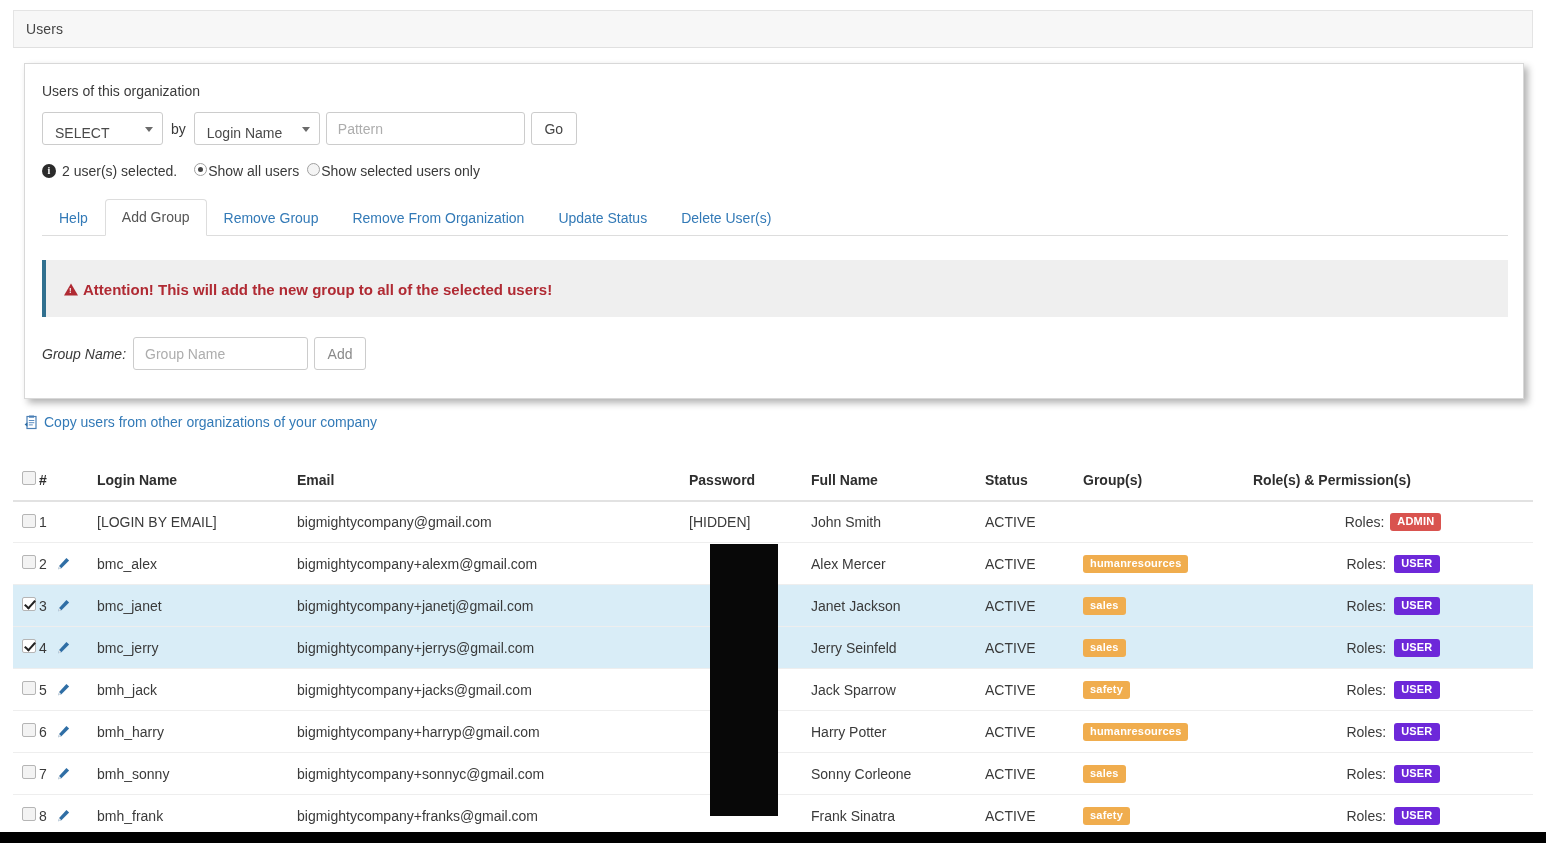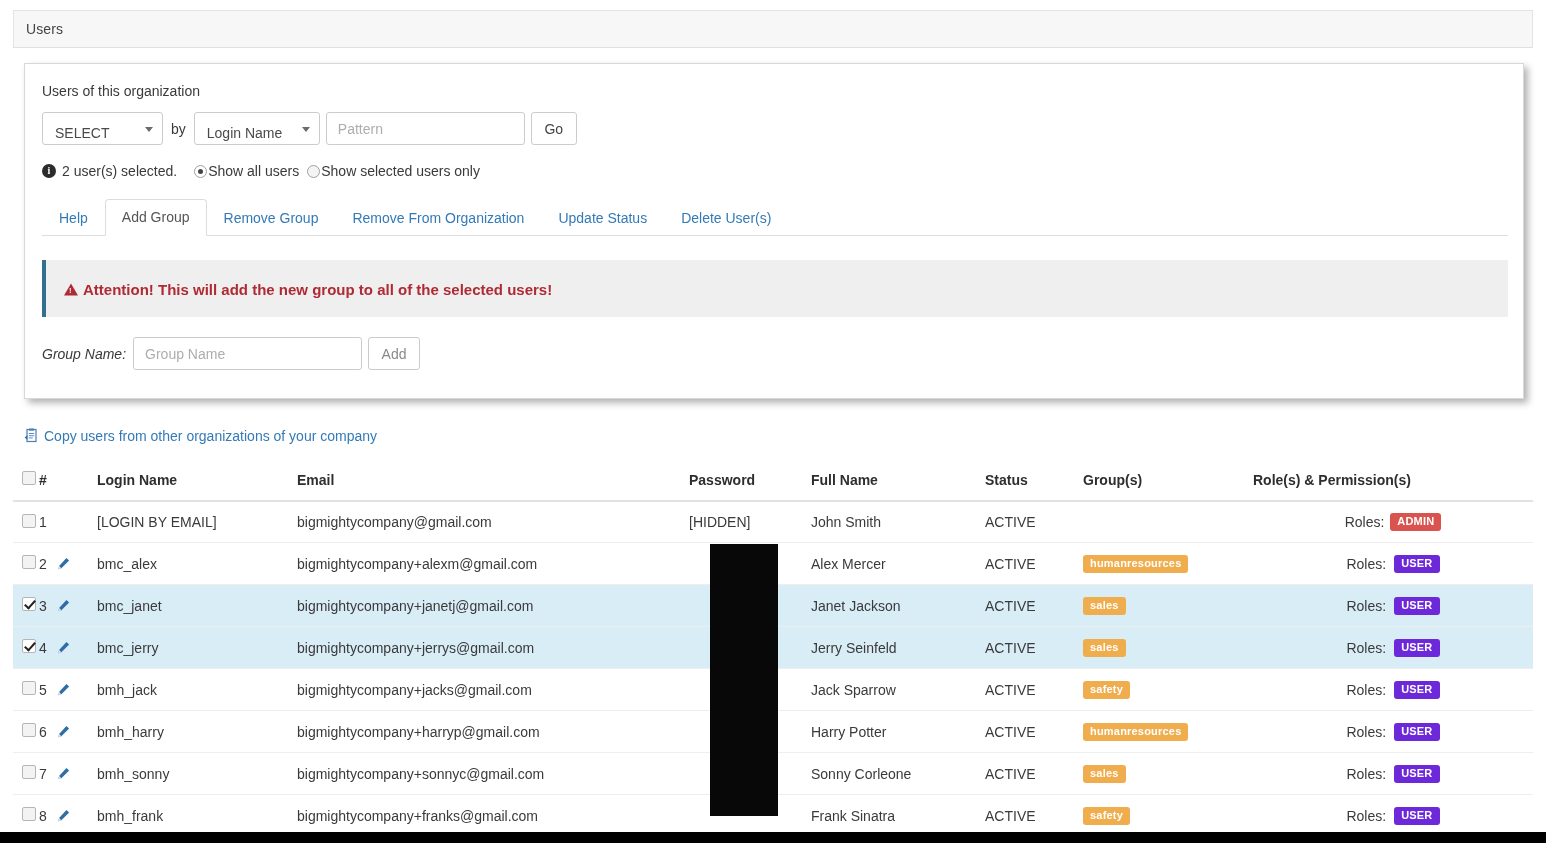--- a/index.html
+++ b/index.html
@@ -88,21 +88,21 @@
     display: flex; align-items: center; font-size: 14px; color: #3a3a3a;
   }
   .info-icon {
     display: inline-flex; align-items: center; justify-content: center;
     width: 14px; height: 14px; border-radius: 50%;
     background: #2b2b2b; color: #fff;
     font-size: 10px; font-weight: bold; line-height: 1;
     font-family: "Liberation Serif", serif;
     margin-right: 6px;
   }
-  .radio-group { margin-left: 17px; display: flex; align-items: center; }
+  .radio-group { margin-left: 17px; display: flex; align-items: flex-start; }
   .radio-dot {
     width: 13px; height: 13px; border-radius: 50%;
     border: 1px solid #a0a0a0; background: #f4f4f4;
     display: inline-block; position: relative;
     margin-right: 1px;
   }
   .radio-dot.checked { background: #ffffff; }
   .radio-dot.checked::after {
     content: ""; position: absolute; left: 3px; top: 3px;
     width: 5px; height: 5px; border-radius: 50%; background: #444;
@@ -160,39 +160,39 @@
     font-family: "Liberation Sans", sans-serif; line-height: 9px;
   }
 
   
   .gname-row {
     position: absolute; left: 17px; top: 273px;
     display: flex; align-items: center;
   }
   .gname-label { font-size: 14px; color: #3a3a3a; margin-right: 7px; font-style: italic; }
   .gname-input {
-    width: 229px; height: 33px;
+    width: 175px; height: 33px;
     border: 1px solid #cccccc; border-radius: 3px;
     background: #fff; font-size: 14px; color: #333;
     padding: 0 11px;
     font-family: "Liberation Sans", sans-serif;
   }
   .gname-input::placeholder { color: #adadad; }
   .add-btn {
     width: 52px; height: 33px; margin-left: 6px;
     border: 1px solid #cccccc; border-radius: 3px;
     background: #ffffff; color: #8a8a8a; font-size: 14px;
     font-family: "Liberation Sans", sans-serif;
     cursor: pointer;
   }
 
   
   .copy-link-row {
-    position: absolute; left: 24px; top: 428px;
-    display: flex; align-items: flex-start;
+    position: absolute; left: 24px; top: 414px;
+    display: flex; align-items: center;
   }
   .copy-icon { width: 14px; height: 15px; margin-right: 6px; display: block; }
   .copy-link { font-size: 14px; color: #337ab7; cursor: pointer; }
 
   
   .table-wrap {
     position: absolute; left: 13px; top: 463px; width: 1520px;
   }
   table.users { width: 100%; border-collapse: collapse; table-layout: fixed; }
   table.users th {

